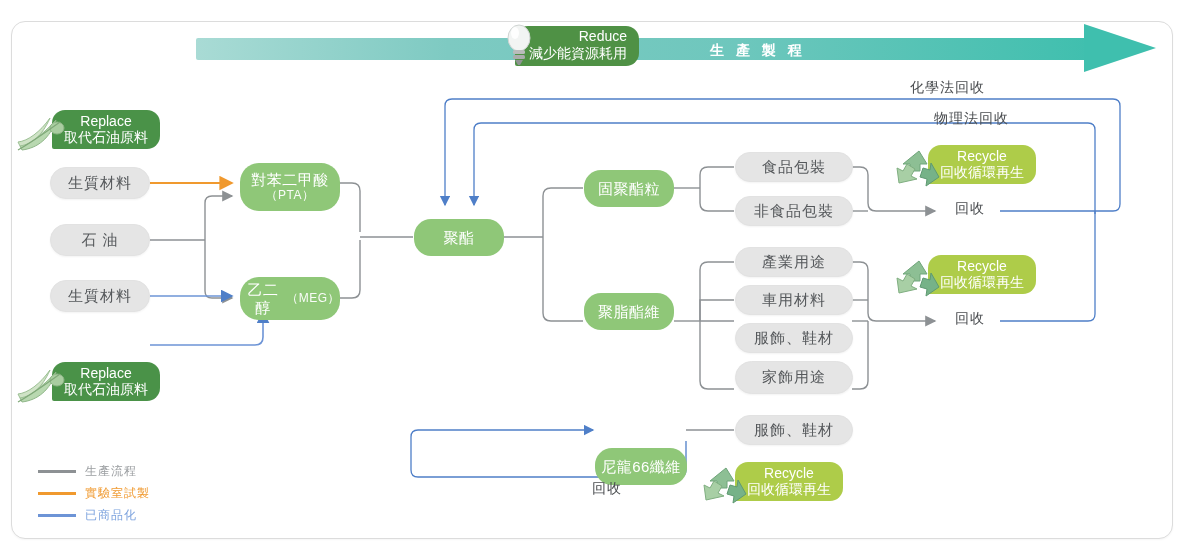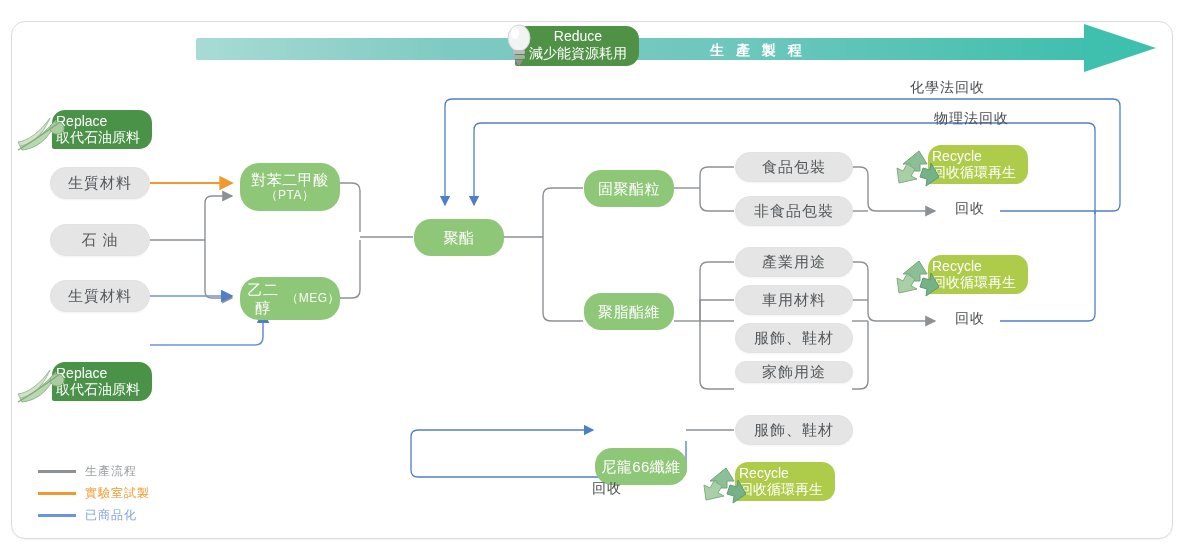--- a/index.html
+++ b/index.html
@@ -19,40 +19,40 @@
   .pill.white{background:#e5e5e5;border:1px solid #e2e2e2;border-radius:18px;
         color:#55585b;font-size:15px;letter-spacing:1px;
         box-shadow:0 1px 2px rgba(0,0,0,.05);}
   .pill.green{background:#8fc778;border-radius:17px;color:#ffffff;font-size:15px;
         letter-spacing:.5px;line-height:1.15;}
   .pill.green.two{border-radius:19px;}
   .pill .sub{font-size:12px;opacity:.95;display:block;}
 
   
   .badge{position:absolute;display:flex;align-items:center;}
-  .badge .chip{border-radius:13px 13px 13px 2px;color:#fff;
-        line-height:1.15;padding:3px 12px 4px 4px;font-size:14px;}
+  .badge .chip{border-radius:13px 13px 13px 2px;color:#fff;text-align:center;
+        line-height:1.15;padding:3px 12px 4px 12px;font-size:14px;}
   .badge.replace .chip{background:#4a9248;}
   .badge.recycle .chip{background:#aecc49;}
   .badge .chip .cn{display:block;font-size:14px;}
 
   
   .banner{position:absolute;left:196px;top:34px;width:960px;height:30px;}
   .banner .bar{position:absolute;left:0;top:4px;width:900px;height:22px;
         background:linear-gradient(90deg,#a9dbd5 0%,#7ecac2 28%,#6ec7bd 60%,#3fbfae 100%);
         border-radius:2px;}
   .banner .head{position:absolute;left:888px;top:-10px;width:0;height:0;
         border-top:24px solid transparent;border-bottom:24px solid transparent;
         border-left:72px solid #3fbfae;}
   .banner .proc{position:absolute;left:514px;top:8px;color:#fff;font-size:14px;
         letter-spacing:4px;font-weight:bold;white-space:nowrap;}
 
   .reduce{position:absolute;left:515px;top:26px;}
   .reduce .chip{background:#4f9145;border-radius:13px 13px 13px 2px;color:#fff;
-        padding:2px 12px 4px 14px;text-align:center;line-height:1.2;font-size:14px;}
+        padding:2px 12px 4px 14px;text-align:right;line-height:1.2;font-size:14px;}
 
   
   .lbl{position:absolute;color:#4a4d50;font-size:14px;white-space:nowrap;letter-spacing:1px;}
 
   
   .legend{position:absolute;left:38px;top:460px;}
   .legend .row{display:flex;align-items:center;height:22px;}
   .legend .swatch{width:38px;height:0;border-top:3px solid #888;margin-right:9px;}
   .legend .row.r1 .swatch{border-top-color:#8d9194;}
   .legend .row.r2 .swatch{border-top-color:#f0992e;}
@@ -257,21 +257,21 @@
 
   <div class="pill white" style="left:735px;top:247px;width:118px;height:30px;">
     <span>產業用途</span>
   </div>
   <div class="pill white" style="left:735px;top:285px;width:118px;height:30px;">
     <span>車用材料</span>
   </div>
   <div class="pill white" style="left:735px;top:323px;width:118px;height:30px;">
     <span>服飾、鞋材</span>
   </div>
-  <div class="pill white" style="left:735px;top:361px;width:118px;height:22px;">
+  <div class="pill white" style="left:735px;top:361px;width:118px;height:33px;">
     <span>家飾用途</span>
   </div>
 
   <div class="pill green" style="left:595px;top:412px;width:92px;height:37px;margin-top:36px;">
     <span>尼龍66纖維</span>
   </div>
   <div class="pill white" style="left:735px;top:415px;width:118px;height:30px;">
     <span>服飾、鞋材</span>
   </div>
 

